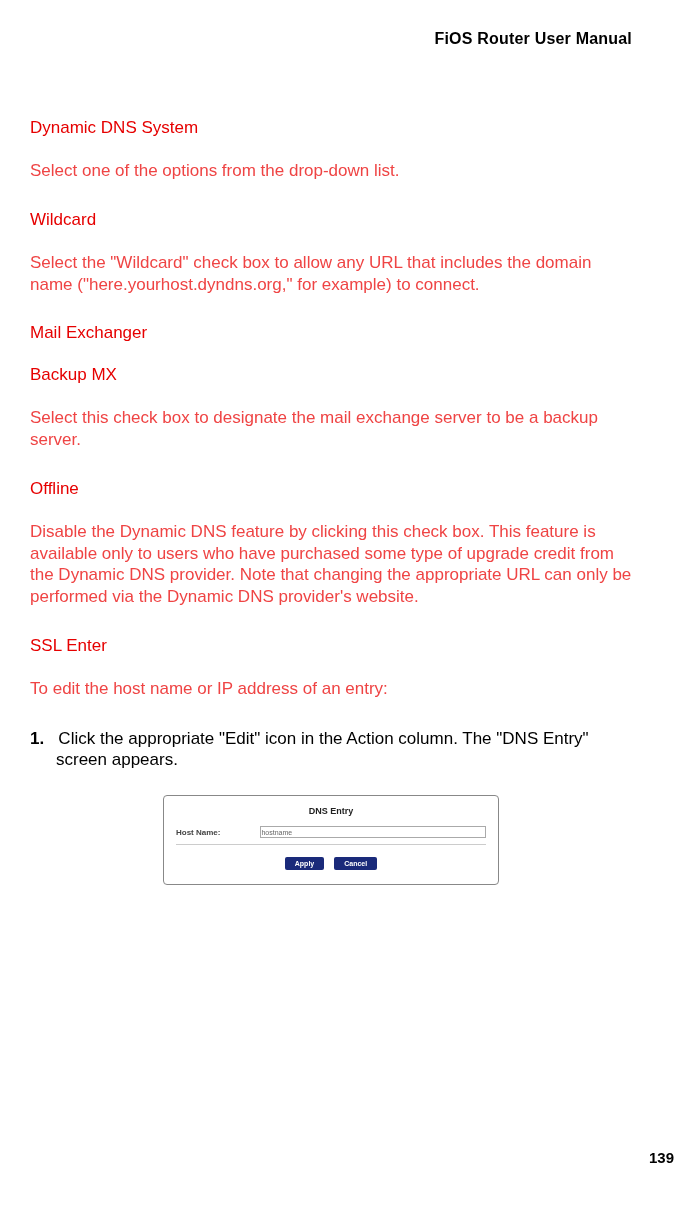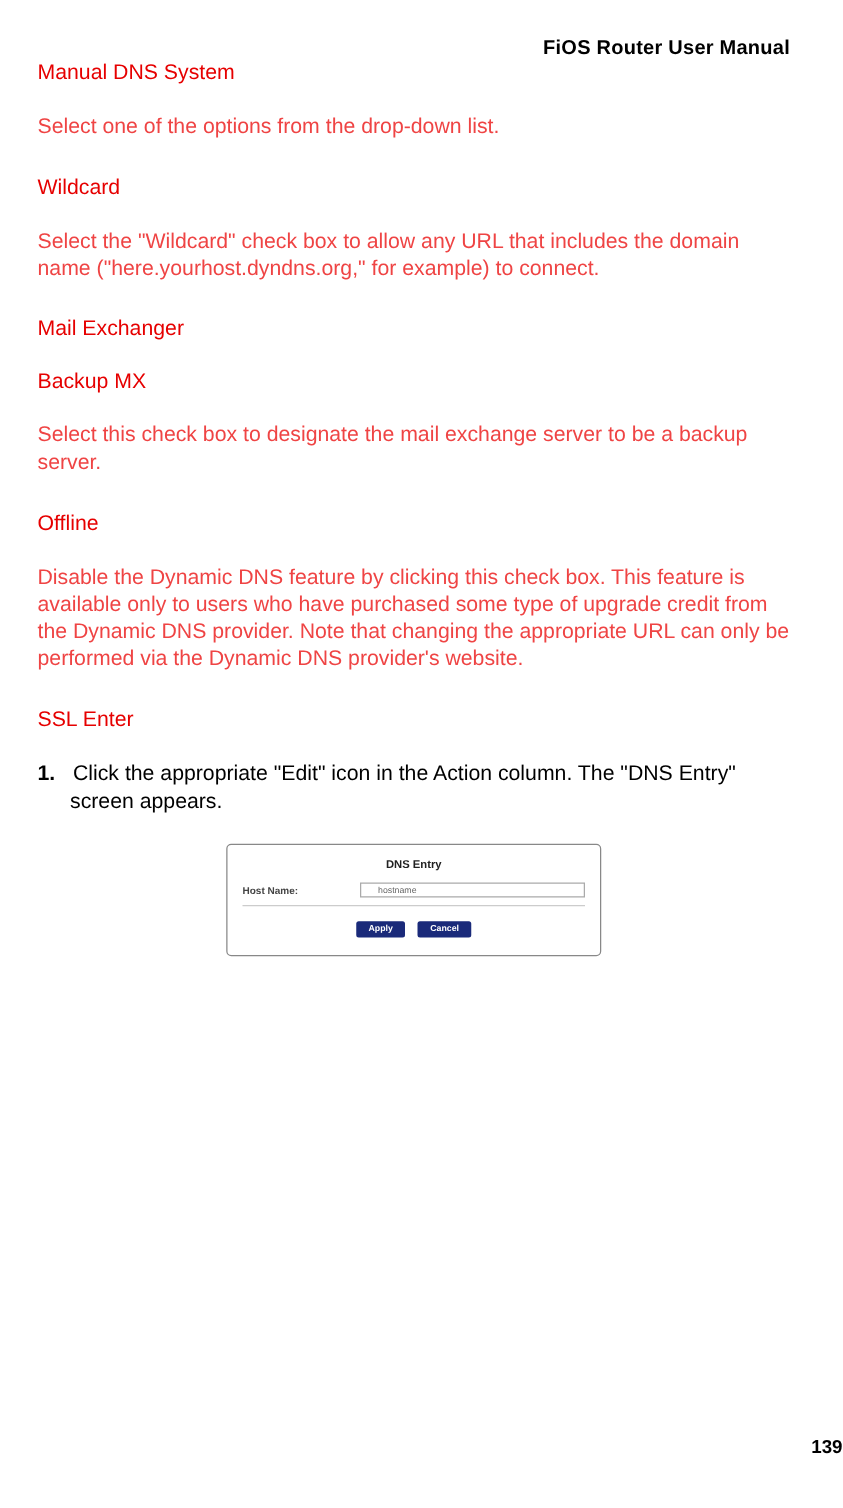--- a/index.html
+++ b/index.html
@@ -8,20 +8,21 @@
       height: 1206px;
       font-family: 'Myriad Pro', 'Segoe UI', Arial, sans-serif;
       background: #fff;
       position: relative;
       padding: 30px 42px 0 30px;
     }
     .header {
       text-align: right;
       font-weight: 700;
       font-size: 16px;
+      margin-bottom: 70px;
       letter-spacing: 0.2px;
     }
     .content { padding-left: 0; }
     .heading-red {
       color: #e60000;
       font-size: 17px;
       font-weight: 400;
       margin-bottom: 22px;
     }
     .body-para {
@@ -34,47 +35,47 @@
     .ssl-options .sep { font-weight: 400; }
     .list-item {
       font-size: 17px;
       line-height: 1.28;
       margin-bottom: 24px;
       padding-left: 26px;
       text-indent: -26px;
     }
     .list-num { font-weight: 700; }
     .dns-figure {
-      width: 300px;
+      width: 336px;
       margin: 19px auto 0;
       border: 1px solid #888;
       border-radius: 4px;
       padding: 10px 12px 14px;
       background: #fff;
     }
     .dns-title {
       text-align: center;
       font-weight: 700;
       font-size: 9px;
       color: #222;
       margin-bottom: 10px;
     }
     .dns-row {
       display: flex;
       align-items: center;
-      gap: 50px;
+      gap: 40px;
       margin-bottom: 4px;
     }
     .dns-label { font-size: 8px; color: #444; font-weight: 700; white-space: nowrap; }
     .dns-input {
       flex: 1;
       border: 1px solid #aaa;
       height: 12px;
       font-size: 7px;
-      padding: 0 13px;
+      padding: 0 0;
       color: #666;
       background: #fff;
     }
     .dns-divider { border: none; border-top: 1px solid #ccc; margin: 6px 0 12px; }
     .dns-buttons { display: flex; justify-content: center; gap: 10px; }
     .dns-btn {
       background: #1a2a7a;
       color: #fff;
       border: none;
       font-size: 7px;
@@ -91,36 +92,37 @@
       font-size: 15px;
     }
   </style>
 </head>
 <body>
 
 <div class="header">FiOS Router User Manual</div>
 
 <div class="content">
 
-  <div class="heading-red">Manual DNS System</div>
+  <div class="heading-red">Dynamic DNS System</div>
   <div class="body-para">Select one of the options from the drop-down list.</div>
 
   <div class="heading-red">Wildcard</div>
   <div class="body-para">Select the "Wildcard" check box to allow any URL that includes the domain name ("here.yourhost.dyndns.org," for example) to connect.</div>
 
   <div class="heading-red">Mail Exchanger</div>
 
   <div class="heading-red">Backup MX</div>
   <div class="body-para">Select this check box to designate the mail exchange server to be a backup server.</div>
 
   <div class="heading-red">Offline</div>
   <div class="body-para">Disable the Dynamic DNS feature by clicking this check box. This feature is available only to users who have purchased some type of upgrade credit from the Dynamic DNS provider. Note that changing the appropriate URL can only be performed via the Dynamic DNS provider's website.</div>
 
   <div class="heading-red">SSL Enter</div>
 
+  <div class="body-para">To edit the host name or IP address of an entry:</div>
 
   <div class="list-item">
     <span class="list-num">1.</span>
     &nbsp;&nbsp;<span>Click the appropriate "Edit" icon in the Action column. The "DNS Entry" screen appears.</span>
   </div>
 
   <div class="dns-figure">
     <div class="dns-title">DNS Entry</div>
     <div class="dns-row">
       <span class="dns-label">Host Name:</span>

